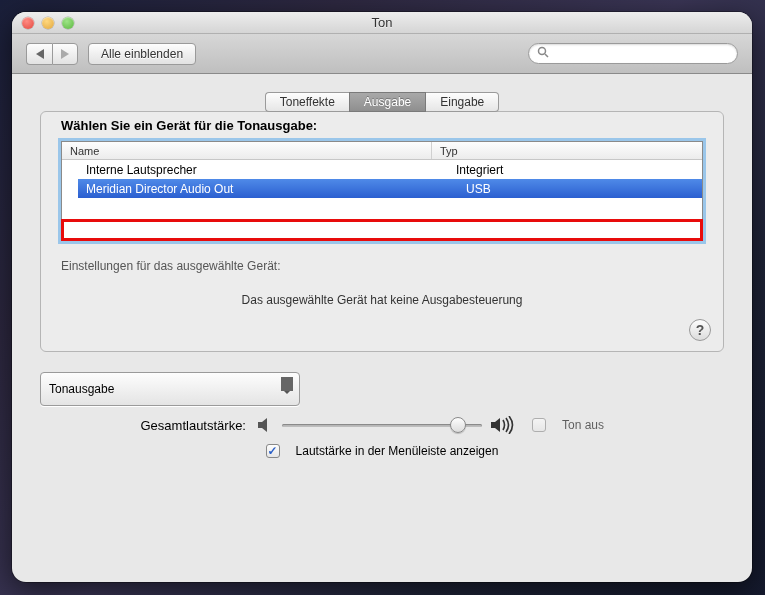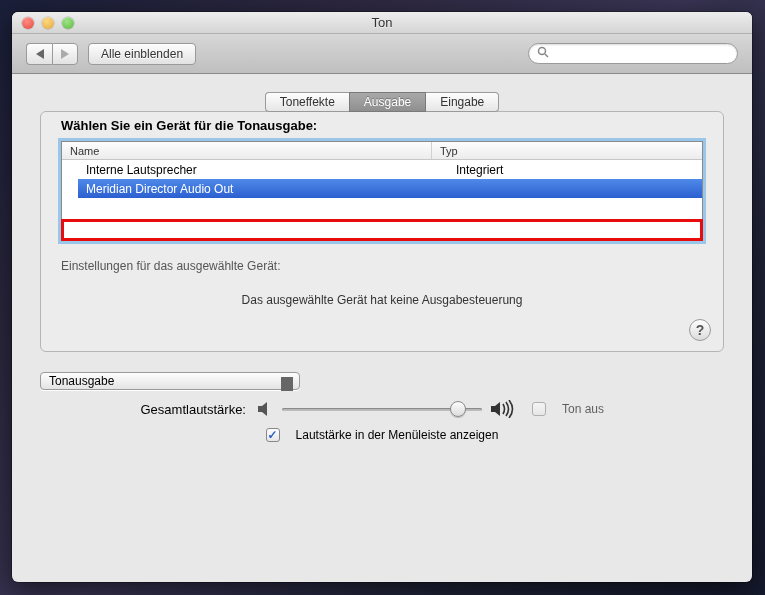--- a/index.html
+++ b/index.html
@@ -6,21 +6,21 @@
 body {
   font-family: "Lucida Grande", "Helvetica Neue", sans-serif;
   font-size: 13px;
   background: linear-gradient(135deg, #1a1f3a 0%, #2d2840 25%, #3a3555 50%, #1f2438 75%, #151a2e 100%);
   width: 765px; height: 595px;
   padding: 12px;
 }
 .window {
   width: 740px; height: 570px;
   background: #e8e8e8;
-  border-radius: 6px;
+  border-radius: 14px;
   box-shadow: 0 8px 30px rgba(0,0,0,0.6), 0 0 0 1px rgba(0,0,0,0.3);
   overflow: hidden;
   position: relative;
 }
 .titlebar {
   height: 22px;
   background: linear-gradient(#ededed, #d5d5d5);
   border-bottom: 1px solid #b0b0b0;
   display: flex; align-items: center;
   position: relative;
@@ -105,21 +105,21 @@
   width:22px; height:22px; border-radius:50%;
   background: linear-gradient(#fdfdfd,#dcdcdc);
   border:1px solid #9a9a9a;
   display:flex; align-items:center; justify-content:center;
   font-size:14px; color:#555; font-weight:bold;
 }
 .bottom { padding: 10px 28px 0; }
 .frow { display:flex; align-items:center; margin-bottom:10px; }
 .flabel { width:216px; text-align:right; padding-right:10px; font-size:13px; }
 .popup {
-  height:18px; background:linear-gradient(#fdfdfd,#e4e4e4);
+  height:34px; background:linear-gradient(#fdfdfd,#e4e4e4);
   border:1px solid #9a9a9a; border-radius:4px;
   width:260px; display:flex; align-items:center; padding:0 8px;
   font-size:12px; box-shadow: 0 1px 0 #fff; position:relative;
 }
 .popup::after {
   content:""; position:absolute; right:6px; top:4px; width:12px; height:14px;
   background:
     linear-gradient(#666,#666), linear-gradient(#666,#666);
 }
 .arrows { position:absolute; right:8px; display:flex; flex-direction:column; gap:1px; }
@@ -200,20 +200,21 @@
         <div class="listhead">
           <div class="col-name">Name</div>
           <div class="col-type">Typ</div>
         </div>
         <div class="listrow">
           <div class="cn">Interne Lautsprecher</div>
           <div class="ct">Integriert</div>
         </div>
         <div class="listrow selected">
           <div class="cn">Meridian Director Audio Out</div>
+          <div class="ct">USB</div>
         </div>
       </div>
       <div class="highlight-ring"></div>
 
       <div class="settings-label">Einstellungen für das ausgewählte Gerät:</div>
       <div class="nocontrols">Das ausgewählte Gerät hat keine Ausgabesteuerung</div>
 
       <div class="helpbtn">
         <span>?</span>
       </div>

